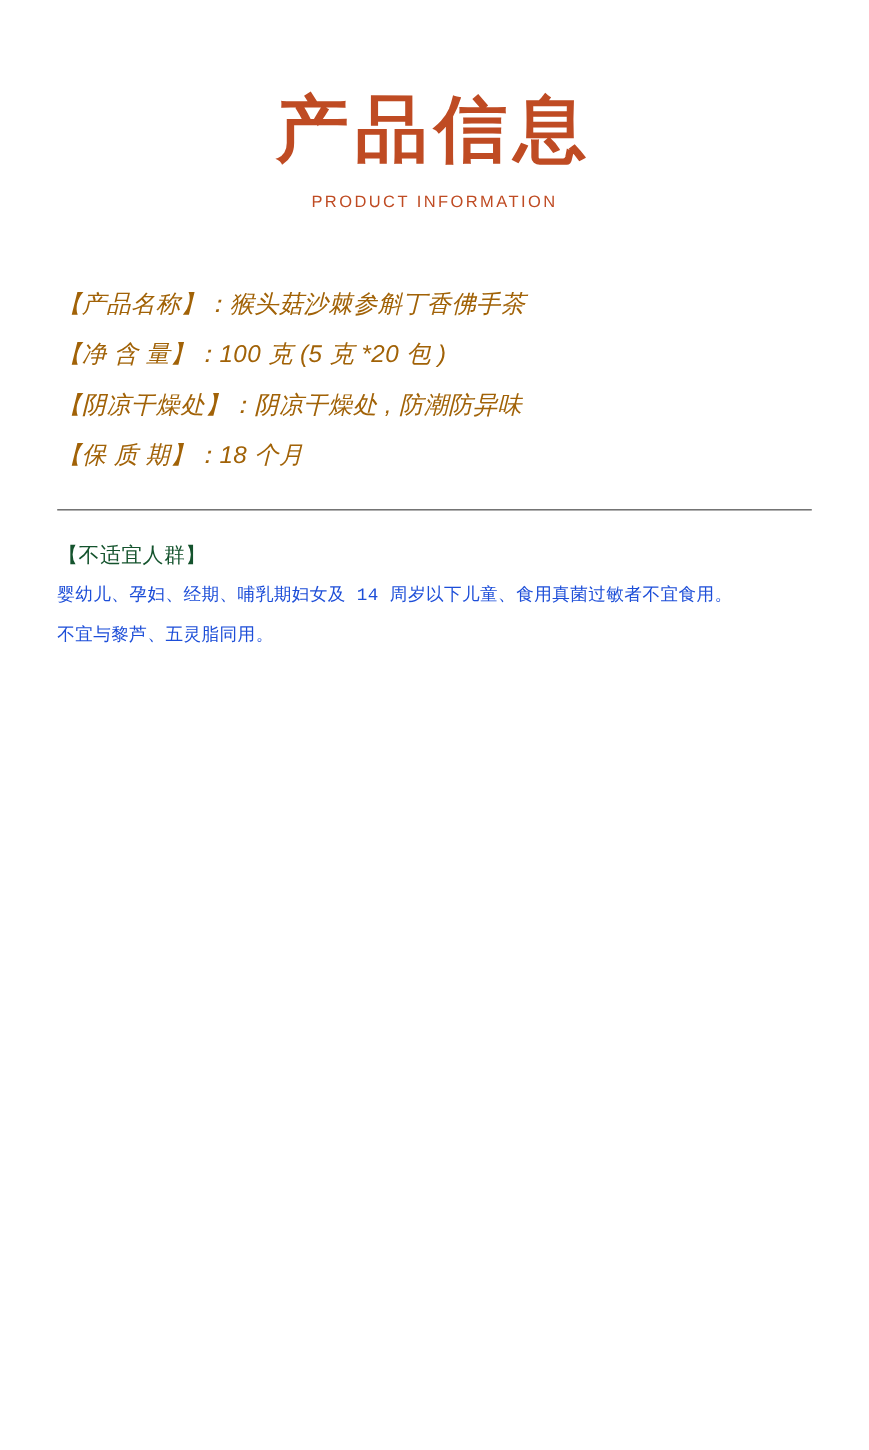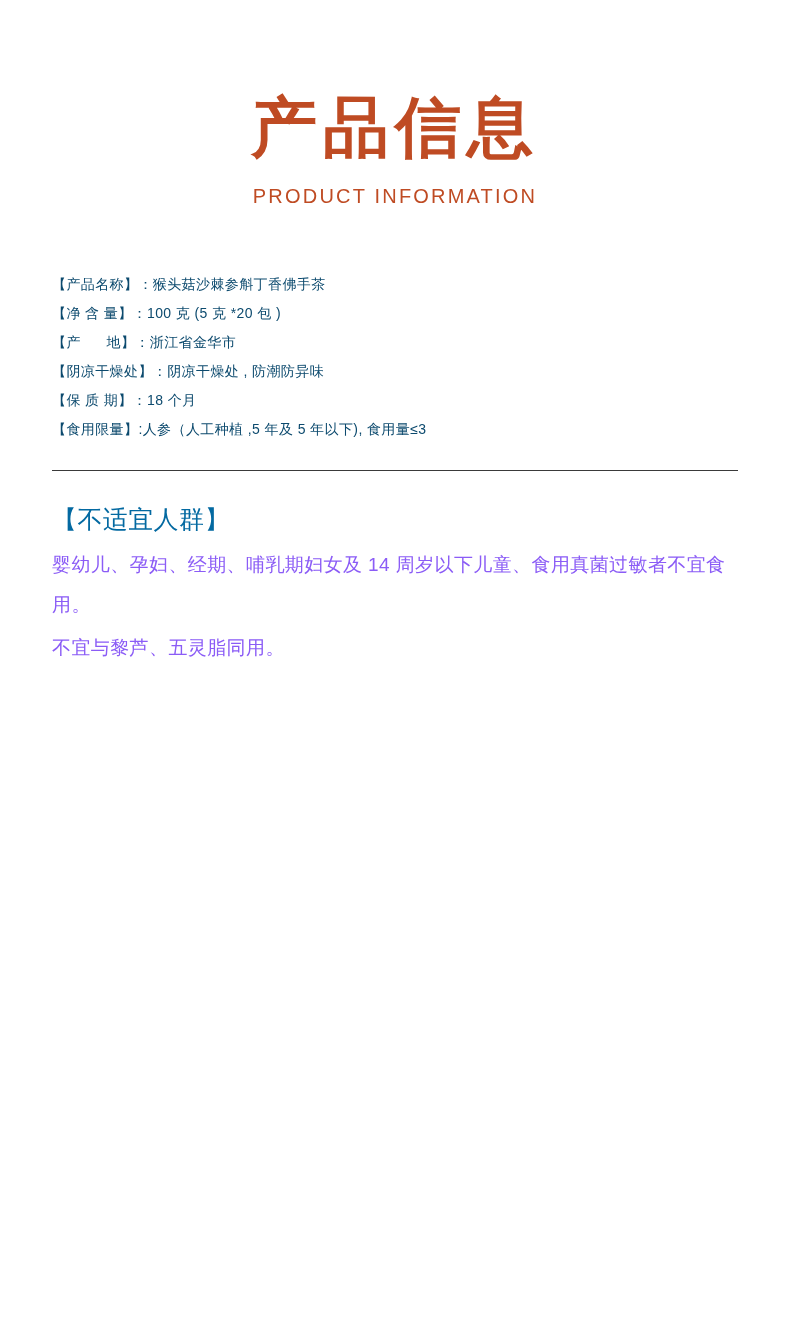--- a/index.html
+++ b/index.html
@@ -12,72 +12,74 @@
     height: 1318px;
     font-family: "Liberation Sans", "DejaVu Sans", sans-serif;
     color: #1a1a1a;
     position: relative;
     overflow: hidden;
   }
   .page {
     width: 790px;
     height: 1318px;
     box-sizing: border-box;
-    padding: 14px 52px;
+    padding: 4px 52px;
     position: relative;
   }
   .header {
     text-align: center;
     padding-top: 78px;
   }
   .title-cn {
     font-size: 66px;
     font-weight: bold;
     letter-spacing: 6px;
     color: #bf4b23;
     line-height: 1.1;
     font-family: "DejaVu Sans", "Liberation Sans", sans-serif;
   }
   .title-en {
     margin-top: 20px;
-    font-size: 20px;
+    font-size: 15px;
     letter-spacing: 2.2px;
     color: #bf4b23;
     font-family: "Liberation Sans", sans-serif;
   }
   .info-list {
     margin-top: 62px;
   }
   .info-row {
-    font-size: 14px;
+    font-size: 22px;
     line-height: 2.08;
-    color: #0c4a6e;
+    color: #a16207;
     letter-spacing: 0.4px;
     display: block;
+    font-style: italic;
   }
   .info-row .label {
     white-space: pre;
   }
   .divider {
     margin: 26px 0 22px 0;
     border: none;
     border-top: 1px solid #3a3a3a;
     width: 100%;
   }
   .section-head {
-    font-size: 25px;
+    font-size: 19px;
     line-height: 2.08;
-    color: #0369a1;
+    color: #14532d;
     letter-spacing: 0.4px;
   }
   .section-body {
-    font-size: 19px;
+    font-size: 16px;
     line-height: 2.08;
-    color: #8b5cf6;
+    color: #1d4ed8;
     letter-spacing: 0.4px;
+    font-family: Liberation Mono, monospace;
   }
   .block-gap {
     height: 4px;
   }
 </style>
 </head>
 <body>
 
 <div class="page">
 
@@ -91,35 +93,29 @@
     <div class="info-row">
       <span class="label">【产品名称】：</span><span class="value">猴头菇沙棘参斛丁香佛手茶</span>
     </div>
 
 
     <div class="info-row">
       <span class="label">【净 含 量】：</span><span class="value">100 克 (5 克 *20 包 )</span>
     </div>
 
 
-    <div class="info-row">
-      <span class="label">【产      地】：</span><span class="value">浙江省金华市</span>
-    </div>
 
     <div class="info-row">
       <span class="label">【阴凉干燥处】：</span><span class="value">阴凉干燥处 , 防潮防异味</span>
     </div>
 
     <div class="info-row">
       <span class="label">【保 质 期】：</span><span class="value">18 个月</span>
     </div>
 
-    <div class="info-row">
-      <span class="label">【食用限量】:</span><span class="value">人参（人工种植 ,5 年及 5 年以下), 食用量≤3</span>
-    </div>
 
   </div>
 
   <hr class="divider">
 
   <div class="notices">
 
     <div class="section-head">【不适宜人群】</div>
     <div class="section-body">婴幼儿、孕妇、经期、哺乳期妇女及 14 周岁以下儿童、食用真菌过敏者不宜食用。</div>
 

